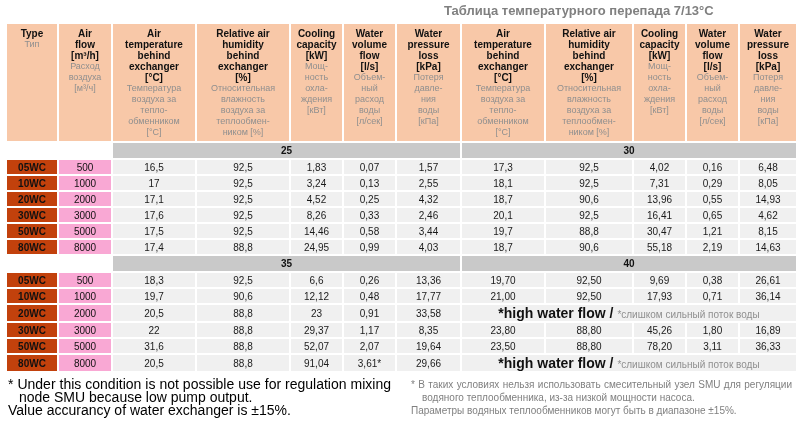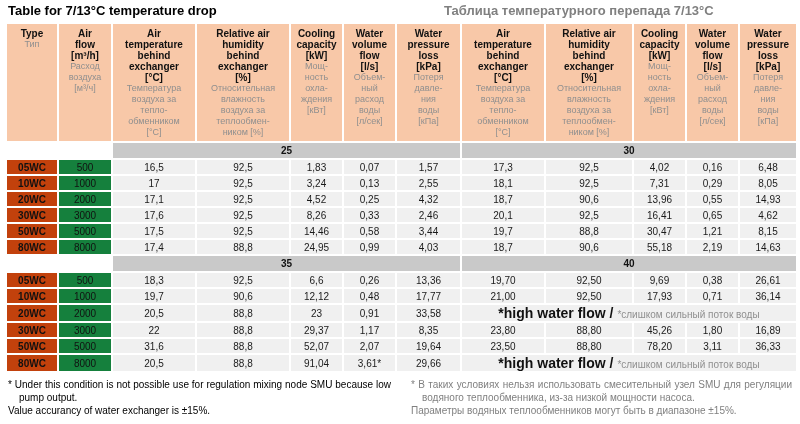--- a/index.html
+++ b/index.html
@@ -50,39 +50,38 @@
   td.band {
     background: #C9C9C9;
     height: 15px;
     text-align: center;
     font-size: 10px; font-weight: bold; color: #111; margin-top: 20px;
   }
   td.blank { background: #ffffff; }
 
   td.c { height: 14px; text-align: center; font-size: 10px; }
   td.type { background: #c2410c; font-weight: bold; color: #111; }
-  td.flow { background: #15803d; color: #111; margin-top: 31px; }
+  td.flow { background: #f9a8d4; color: #111; margin-top: 31px; }
   td.d    { background: #F0F0F0; color: #1a1a1a; }
   td.note-cell { background: #F0F0F0; }
   .note-en { font-weight: bold; color: #111; font-size: 14px; }
   .note-ru { color: #8f8f8f; font-size: 10px; }
 
   .foot { display: flex; margin: 5px 8px 0 8px; }
-  .foot-left  { width: 384px; margin-right: 20px; font-size: 10px; color: #000; line-height: 13px; }
+  .foot-left  { width: 384px; margin-right: 20px; font-size: 14px; color: #000; line-height: 13px; }
   .foot-right { width: 382px; font-size: 10px; color: #808080; line-height: 13px; }
   p.hang  { padding-left: 11px; text-indent: -11px; text-align: justify; }
   p.plain { text-align: left; }
 </style>
 </head>
 <body>
 
 <div class="page">
 
   <div class="titles">
-    <div class="title-left">Table for 7/13°C temperature drop</div>
     <div class="title-right">Таблица температурного перепада 7/13°С</div>
   </div>
 
   <table class="data-table">
     <colgroup>
       <col style="width:50px">
         <col style="width:52px">
         <col style="width:82px">
         <col style="width:92px">
       <col style="width:51px">

